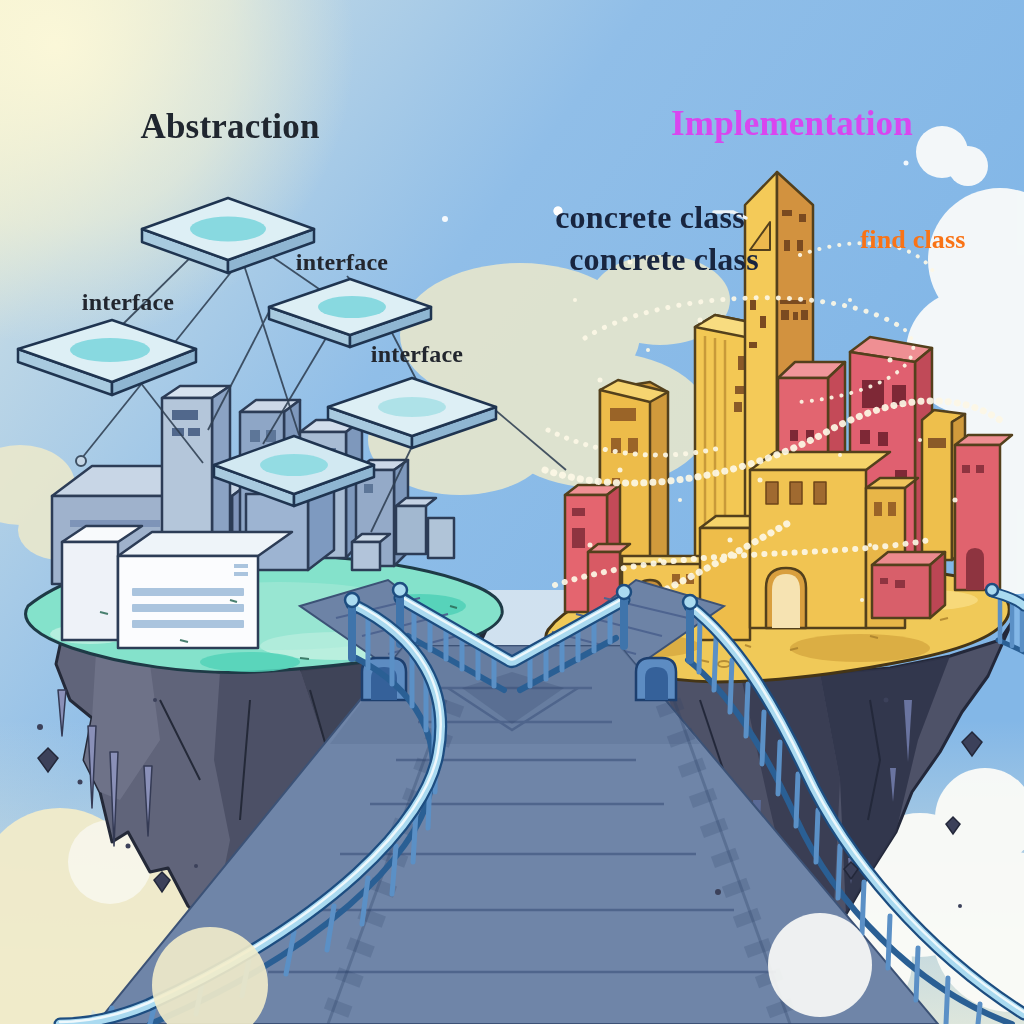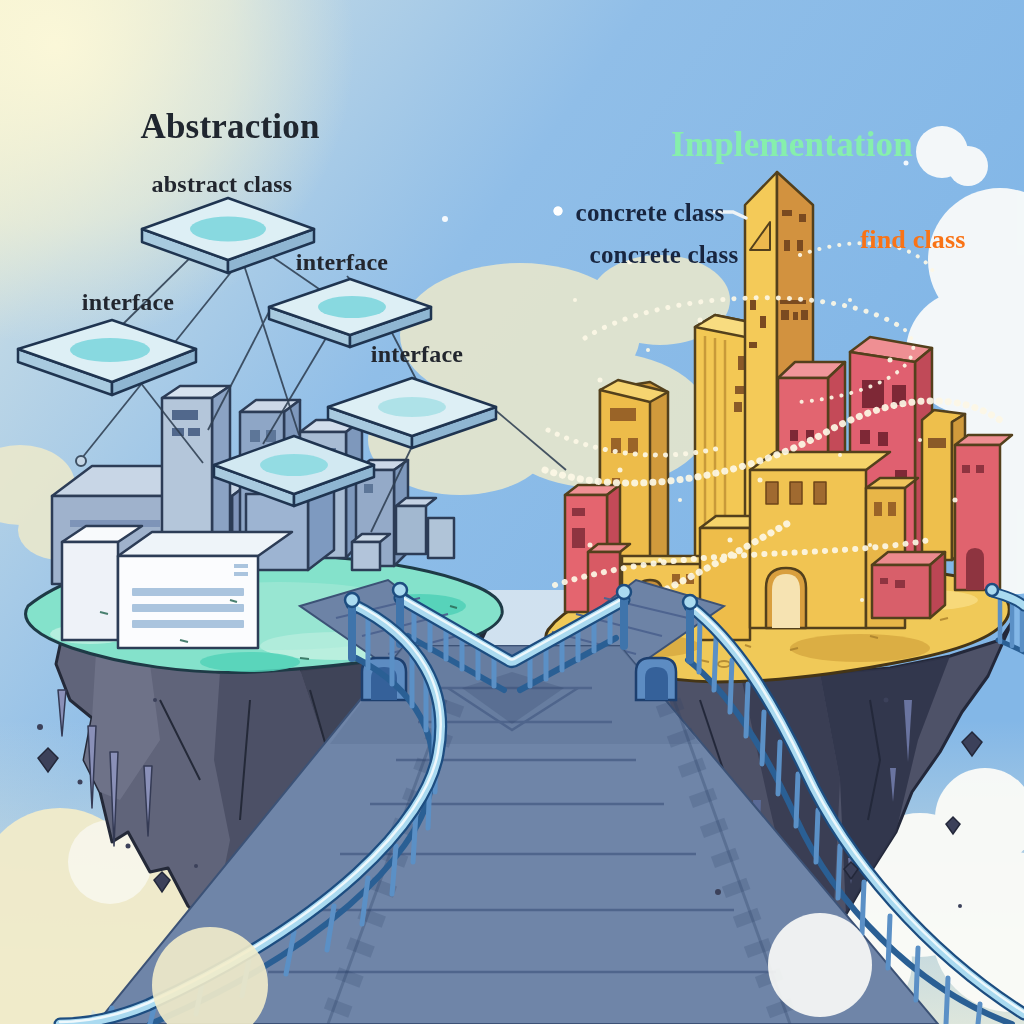--- a/index.html
+++ b/index.html
@@ -7,23 +7,23 @@
     --grass:#84e2cb; --sand:#f0c958; --deck:#6f85a8;
     --label-dark:#20242e; --label-navy:#18253f; --bridge-text:#f5f9fc;
   }
   html,body{margin:0;padding:0;background:#222;}
   .stage{position:relative;width:1024px;height:1024px;overflow:hidden;
          font-family:Liberation Serif, serif;padding-left:40px;}
   .stage svg{position:absolute;inset:0;display:block;}
   .lbl{position:absolute;transform:translateX(-50%);white-space:nowrap;
        color:var(--label-dark);font-weight:600;letter-spacing:.2px;}
   .title{font-size:35px;font-weight:700;color:#20262f;}
-  .t-right{color:#86efac;margin-top:21px;}
+  .t-right{color:#d946ef;}
   .small{font-size:24px;font-weight:600;color:#22262e;}
-  .navy{color:var(--label-navy);font-size:25px;font-weight:600;}
+  .navy{color:var(--label-navy);font-size:32px;font-weight:600;}
   .find{font-size:26px;color:#f97316;font-weight:600;}
   .bridge-lbl{font-size:47px;font-weight:700;color:var(--bridge-text);
        text-shadow:0 2px 8px rgba(40,62,95,.45);letter-spacing:1px;}
 </style>
 </head>
 <body>
 
 <div class="stage">
 
 <svg width="1024" height="1024" viewBox="0 0 1024 1024">
@@ -569,21 +569,20 @@
 
   <g fill="none" stroke-linecap="round">
     <path d="M714,212 L733,212 L746,218" stroke="#eef3f6" stroke-width="3.5"></path>
     <circle cx="558" cy="211" r="4.5" fill="#fff" stroke="none"></circle>
   </g>
 </svg>
 
 <div class="lbl title" style="left:230px;top:107px;">Abstraction</div>
 <div class="lbl title t-right" style="left:792px;top:104px;">Implementation</div>
 
-<div class="lbl small" style="left:222px;top:171px;">abstract class</div>
 <div class="lbl small" style="left:342px;top:249px;">interface</div>
 <div class="lbl small" style="left:128px;top:289px;">interface</div>
 <div class="lbl small" style="left:417px;top:341px;">interface</div>
 
 <div class="lbl navy" style="left:650px;top:199px;">concrete class</div>
 <div class="lbl navy" style="left:664px;top:241px;">concrete class</div>
 <div class="lbl find" style="left:913px;top:225px;">find class</div>
 
 
 </div>

